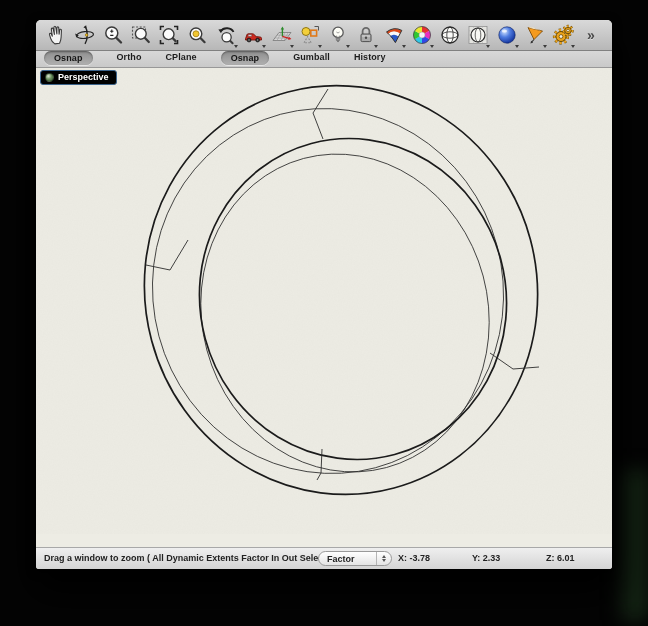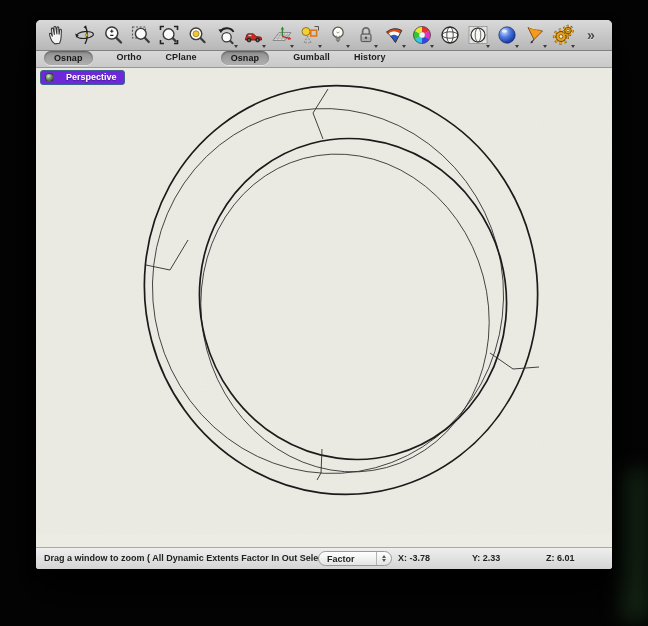--- a/index.html
+++ b/index.html
@@ -62,22 +62,22 @@
   .snap-item.pill{
     background:linear-gradient(#8e8e8e,#b0b0b0);
     border-radius:8px;padding:1px 10px;
     box-shadow:inset 0 1px 2px rgba(0,0,0,.4), 0 1px 0 rgba(255,255,255,.5);
     color:#151515;
   }
   
   .viewport{position:relative;flex:1 1 auto;background:#edece4;overflow:hidden;}
   .vp-tab{
     position:absolute;left:4px;top:2px;z-index:3;
-    display:flex;align-items:center;gap:12px;
-    background:#6d28d9;border:1px solid #3c648c;border-radius:3px;
+    display:flex;align-items:center;gap:4px;
+    background:#000000;border:1px solid #3c648c;border-radius:3px;
     padding:1px 7px 2px 4px;
   }
   .vp-tab .ball{width:7px;height:7px;border-radius:50%;
     background:radial-gradient(circle at 35% 30%, #dce8d4, #6d9160 45%, #30502c);
     border:1px solid rgba(0,0,0,.45);box-sizing:content-box;}
   .vp-tab .lbl{font-size:9px;font-weight:700;color:#fff;text-shadow:0 1px 1px rgba(0,0,0,.35);}
   .ring-svg{position:absolute;inset:0;z-index:1;}
   
   .statusbar{
     height:21px;flex:0 0 21px;position:relative;

